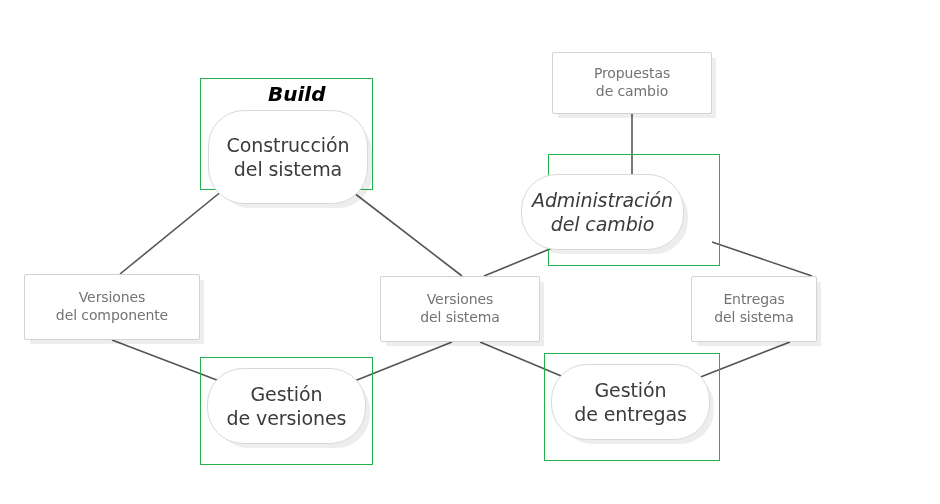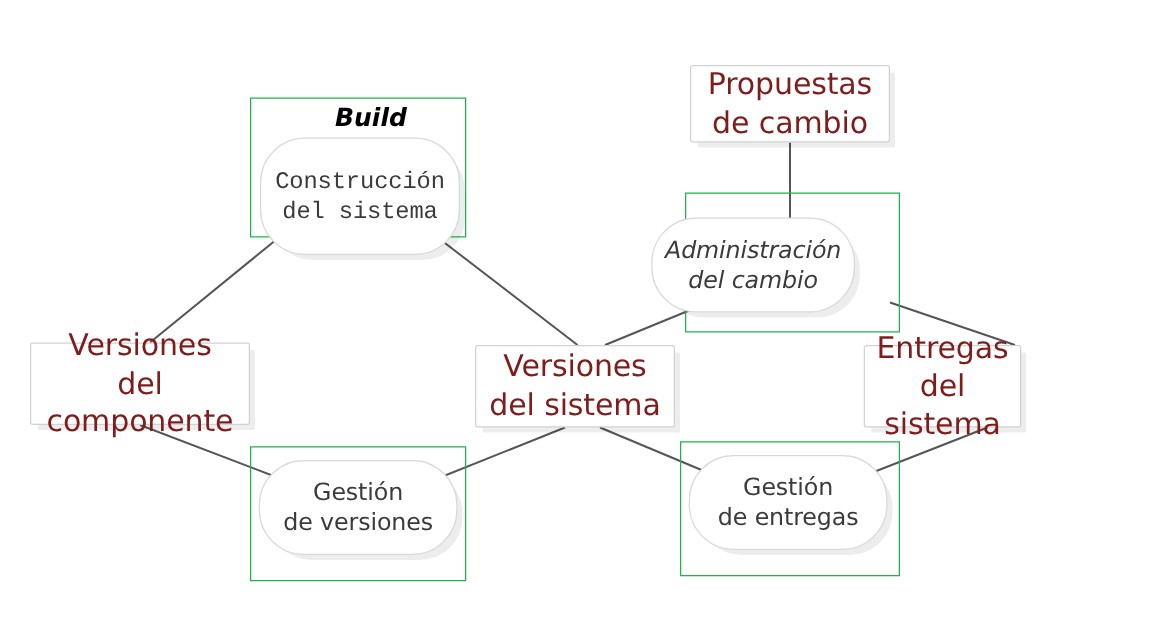--- a/index.html
+++ b/index.html
@@ -36,22 +36,22 @@
     position: absolute;
     box-sizing: border-box;
     background: #ffffff;
     border: 1px solid #d2d2d2;
     border-radius: 2px;
     box-shadow: 5px 5px 0 -1px rgba(0,0,0,0.07);
     display: flex;
     align-items: center;
     justify-content: center;
     text-align: center;
-    color: #7f1d1d;
-    font-size: 24px;
+    color: #737373;
+    font-size: 14px;
     line-height: 1.28;
     letter-spacing: -0.1px;
   }
 
   
   .round-node {
     position: absolute;
     box-sizing: border-box;
     background: #ffffff;
     border: 1px solid #d9d9d9;
@@ -102,21 +102,21 @@
       <div class="hl-box" style="left: 548px; top: 154px; width: 172px; height: 112px; border-color: rgb(34, 177, 76);"></div>
       <div class="hl-box" style="left: 200px; top: 357px; width: 173px; height: 108px; border-color: rgb(34, 177, 76);"></div>
       <div class="hl-box" style="left: 544px; top: 353px; width: 176px; height: 108px; border-color: rgb(34, 177, 76);"></div>
     </div>
 
   <div id="nodes">
       <div class="rect-node" style="left: 552px; top: 52px; width: 160px; height: 62px;">
         <span class="node-label">Propuestas
 de cambio</span>
       </div>
-      <div class="round-node" style="left: 208px; top: 110px; width: 160px; height: 94px; font-family: Liberation Mono, monospace;">
+      <div class="round-node" style="left: 208px; top: 110px; width: 160px; height: 94px;">
         <span class="node-label">Construcción
 del sistema</span>
       </div>
       <div class="round-node" style="left: 521px; top: 174px; width: 163px; height: 76px; font-style: italic;">
         <span class="node-label">Administración
 del cambio</span>
       </div>
       <div class="rect-node" style="left: 24px; top: 274px; width: 176px; height: 66px;">
         <span class="node-label">Versiones
 del componente</span>

